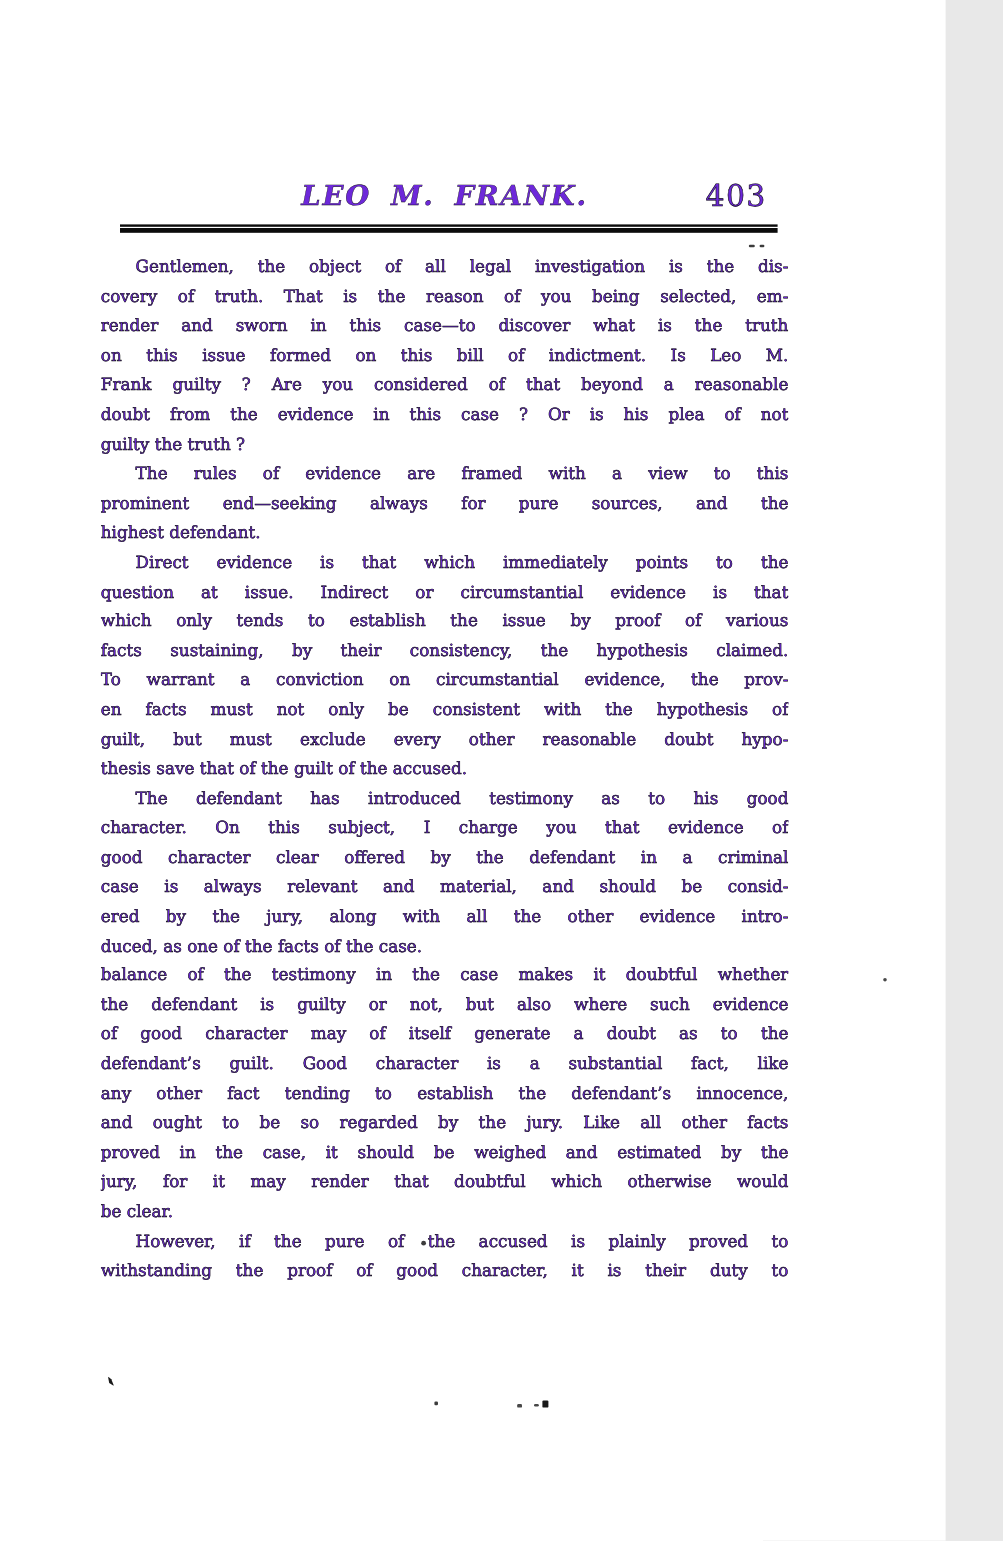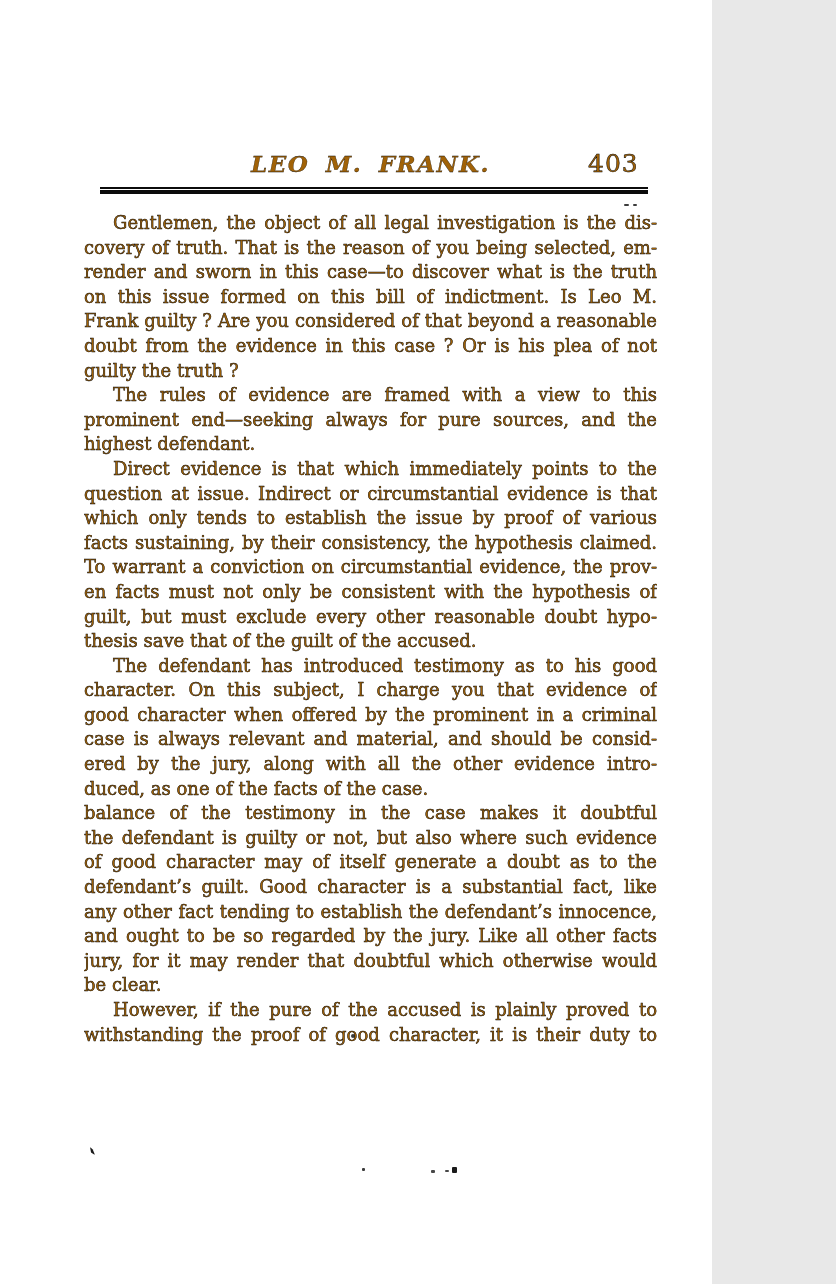--- a/index.html
+++ b/index.html
@@ -1,22 +1,22 @@
 <!DOCTYPE html>
 <html><head>
 <meta charset="utf-8">
 <style>
   html, body { margin: 0; padding: 0; background: #e8e8e8; }
   #page {
     position: relative;
-    width: 712px;
+    width: 788px;
     height: 1284px;
     background: #ffffff;
     font-family: "DejaVu Serif", serif;
-    color: #a16207;
+    color: #6d28d9;
     overflow: hidden;
   }
   
   #header-row {
     position: absolute;
     left: 84px; top: 150px;
     width: 573px; height: 30px;
     text-align: center;
   }
   #running-title {
@@ -37,21 +37,21 @@
   }
   .rule { position: absolute; background: #0b0b0b; }
   #rule-thin  { left: 100px; top: 187px; width: 548px; height: 1.5px; }
   #rule-thick { left: 100px; top: 190px; width: 548px; height: 4px; }
 
   
   #page-body {
     position: absolute;
     left: 84px; top: 211px;
     width: 573px;
-    font-size: 18px;
+    font-size: 14px;
     line-height: 24.6px;
     -webkit-text-stroke: 0.42px #111;
     text-shadow: 0 0 0.4px rgba(10,10,10,0.55);
   }
   .line {
     height: 24.6px;
     overflow: hidden;
     text-align: justify;
     text-align-last: justify;
     white-space: normal;
@@ -100,30 +100,31 @@
       <div class="line first">Direct evidence is that which immediately points to the</div>
       <div class="line">question at issue. Indirect or circumstantial evidence is that</div>
       <div class="line">which only tends to establish the issue by proof of various</div>
       <div class="line">facts sustaining, by their consistency, the hypothesis claimed.</div>
       <div class="line">To warrant a conviction on circumstantial evidence, the prov-</div>
       <div class="line">en facts must not only be consistent with the hypothesis of</div>
       <div class="line">guilt, but must exclude every other reasonable doubt hypo-</div>
       <div class="line end">thesis save that of the guilt of the accused.</div>
       <div class="line first">The defendant has introduced testimony as to his good</div>
       <div class="line">character. On this subject, I charge you that evidence of</div>
-      <div class="line">good character when offered by the prominent in a criminal</div>
+      <div class="line">good character clear offered by the defendant in a criminal</div>
       <div class="line">case is always relevant and material, and should be consid-</div>
       <div class="line">ered by the jury, along with all the other evidence intro-</div>
       <div class="line end">duced, as one of the facts of the case.</div>
       <div class="line">balance of the testimony in the case makes it doubtful whether</div>
       <div class="line">the defendant is guilty or not, but also where such evidence</div>
       <div class="line">of good character may of itself generate a doubt as to the</div>
       <div class="line">defendant’s guilt. Good character is a substantial fact, like</div>
       <div class="line">any other fact tending to establish the defendant’s innocence,</div>
       <div class="line">and ought to be so regarded by the jury. Like all other facts</div>
+      <div class="line">proved in the case, it should be weighed and estimated by the</div>
       <div class="line">jury, for it may render that doubtful which otherwise would</div>
       <div class="line end">be clear.</div>
       <div class="line first">However, if the pure of the accused is plainly proved to</div>
       <div class="line">withstanding the proof of good character, it is their duty to</div>
     </div>
 
   <div id="speck-check" class="speck"></div>
   <div id="speck-midline" class="speck"></div>
   <div id="speck-margin" class="speck"></div>
   <div id="speck-b1" class="speck"></div>

